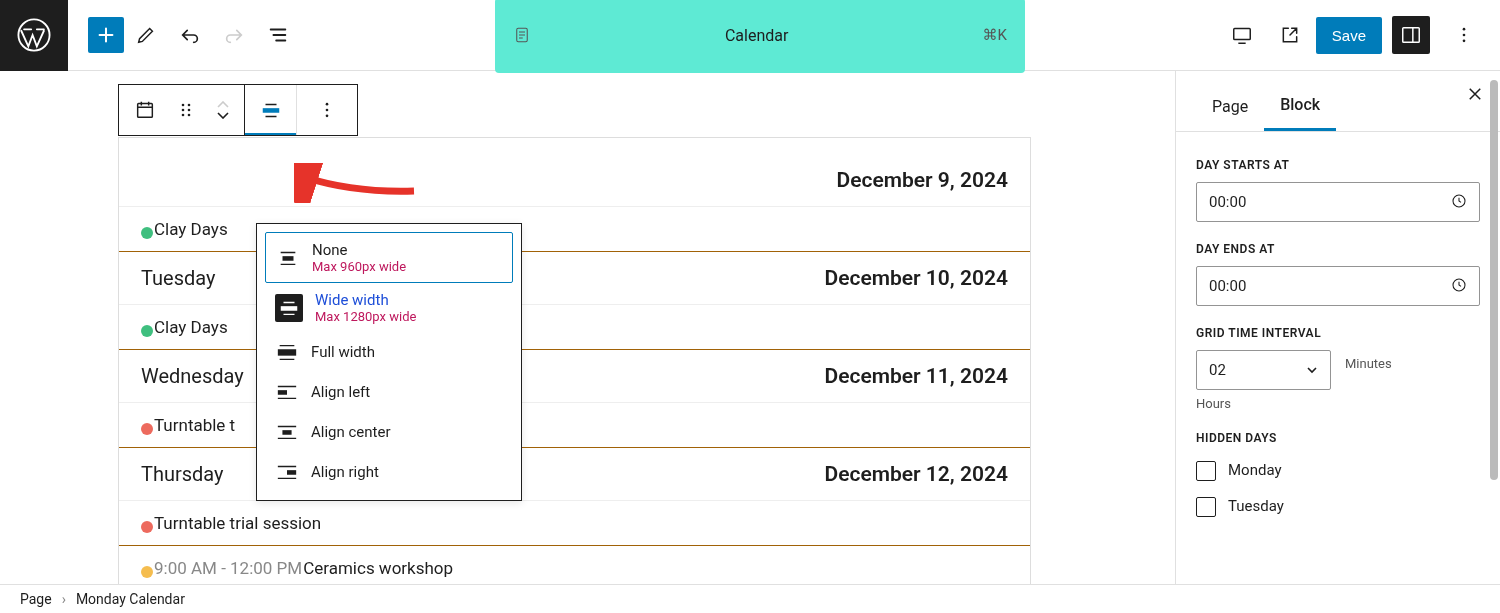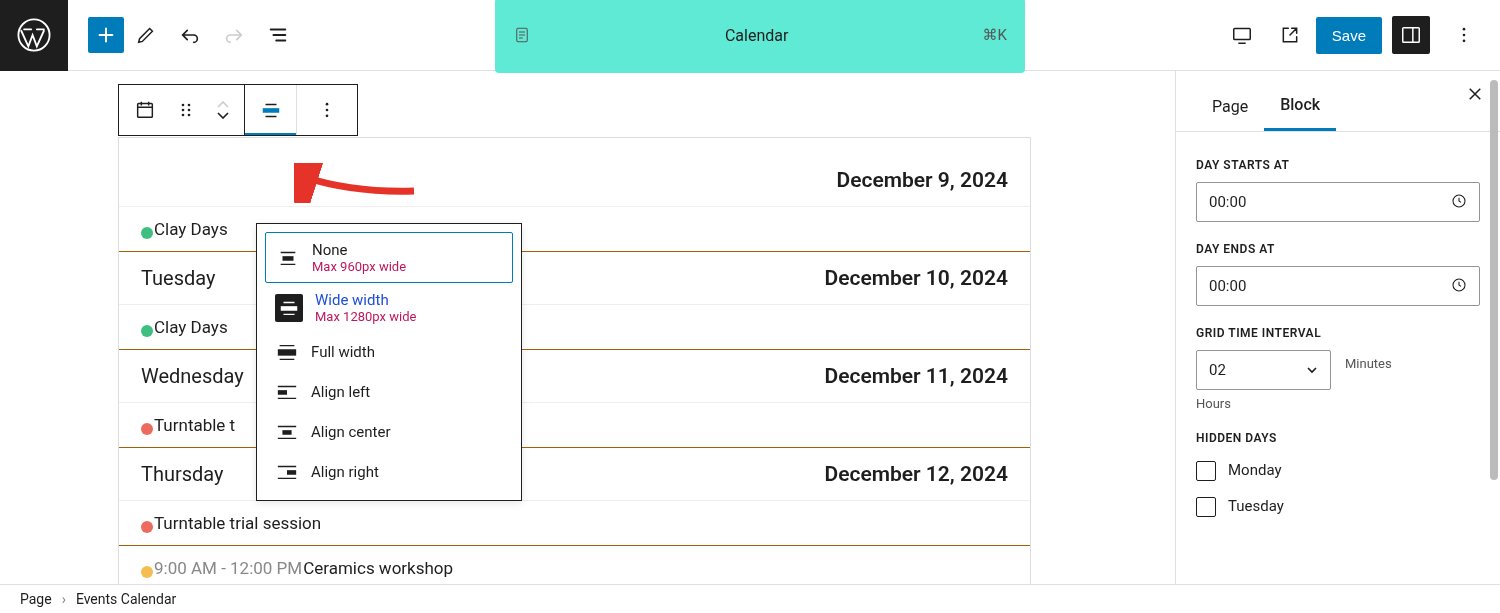--- a/index.html
+++ b/index.html
@@ -371,14 +371,14 @@
       </div>
     </div>
   </div>
 </div>
 
 <div class="scroll-ind"></div>
 
 <div class="breadcrumb">
   <span>Page</span>
   <span class="chev">›</span>
-  <span>Events Calendar</span>
+  <span>Monday Calendar</span>
 </div>
 
 </body></html>

